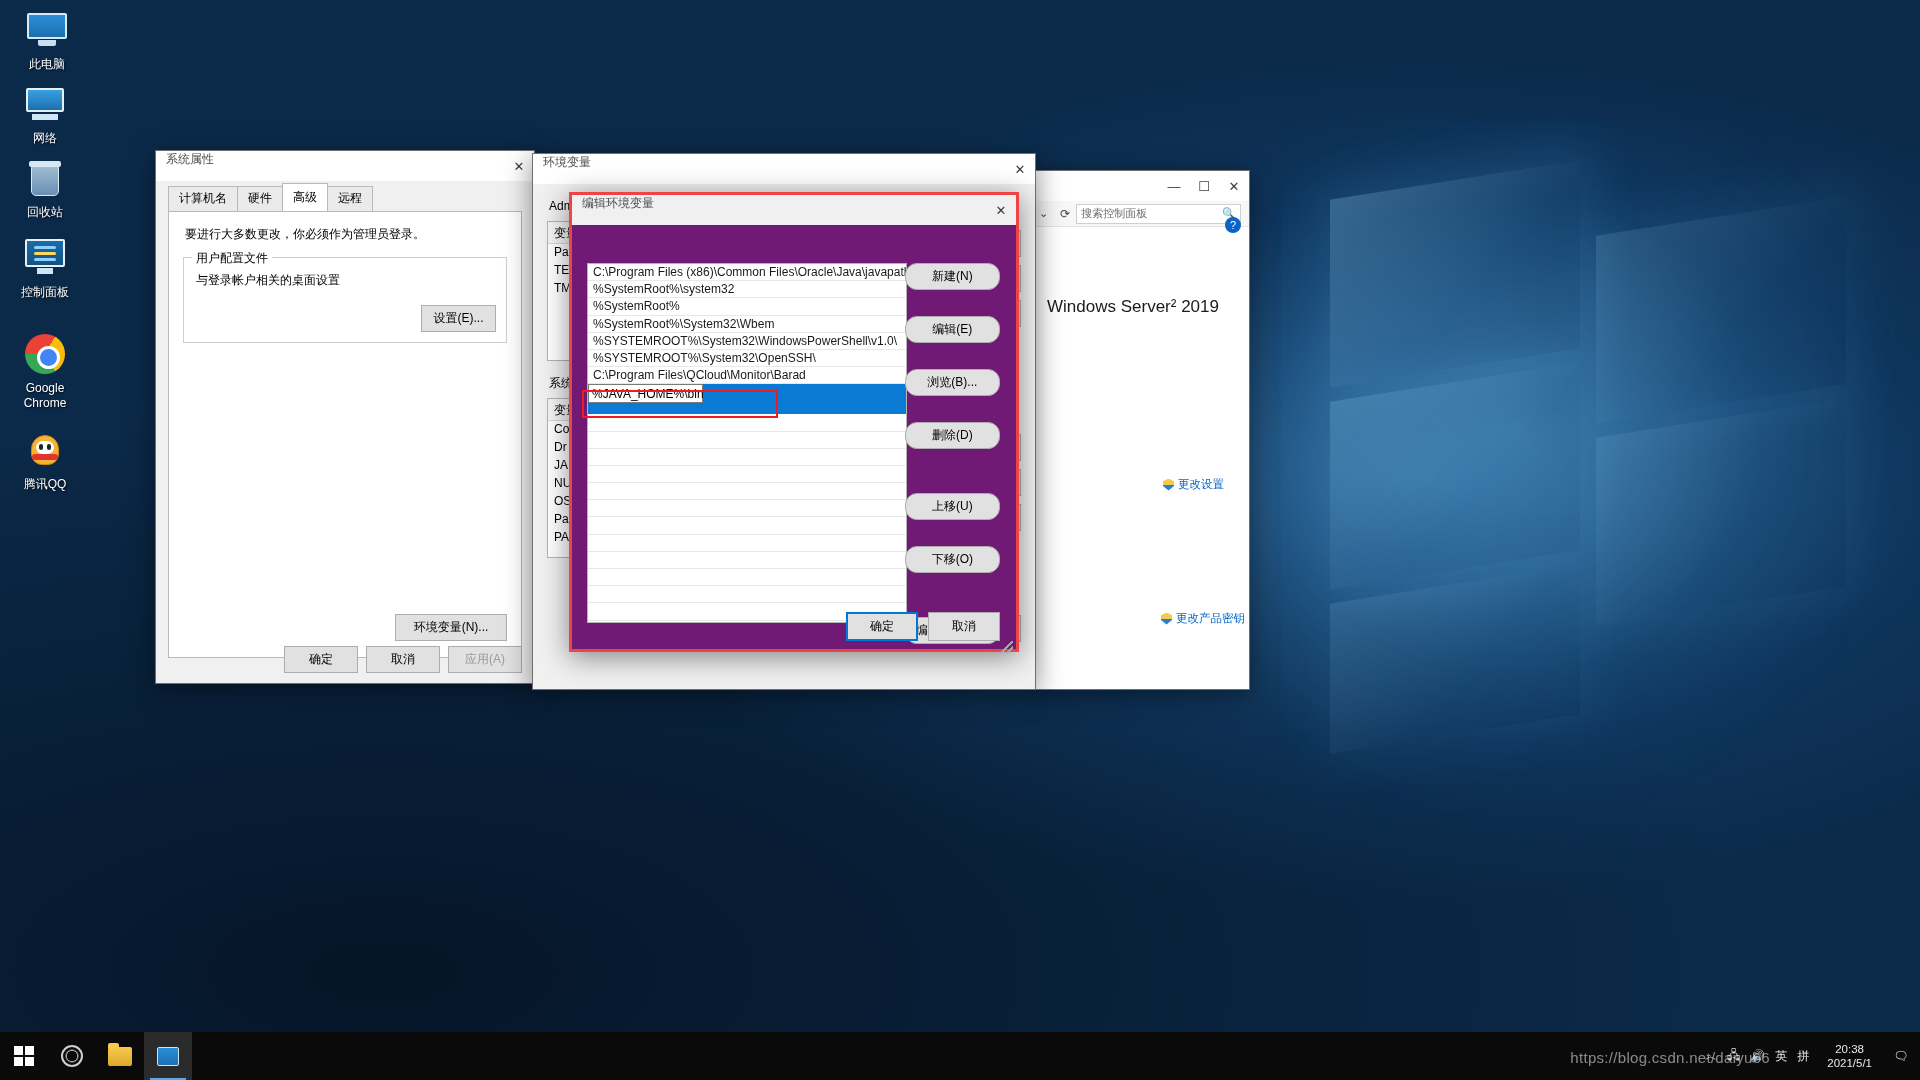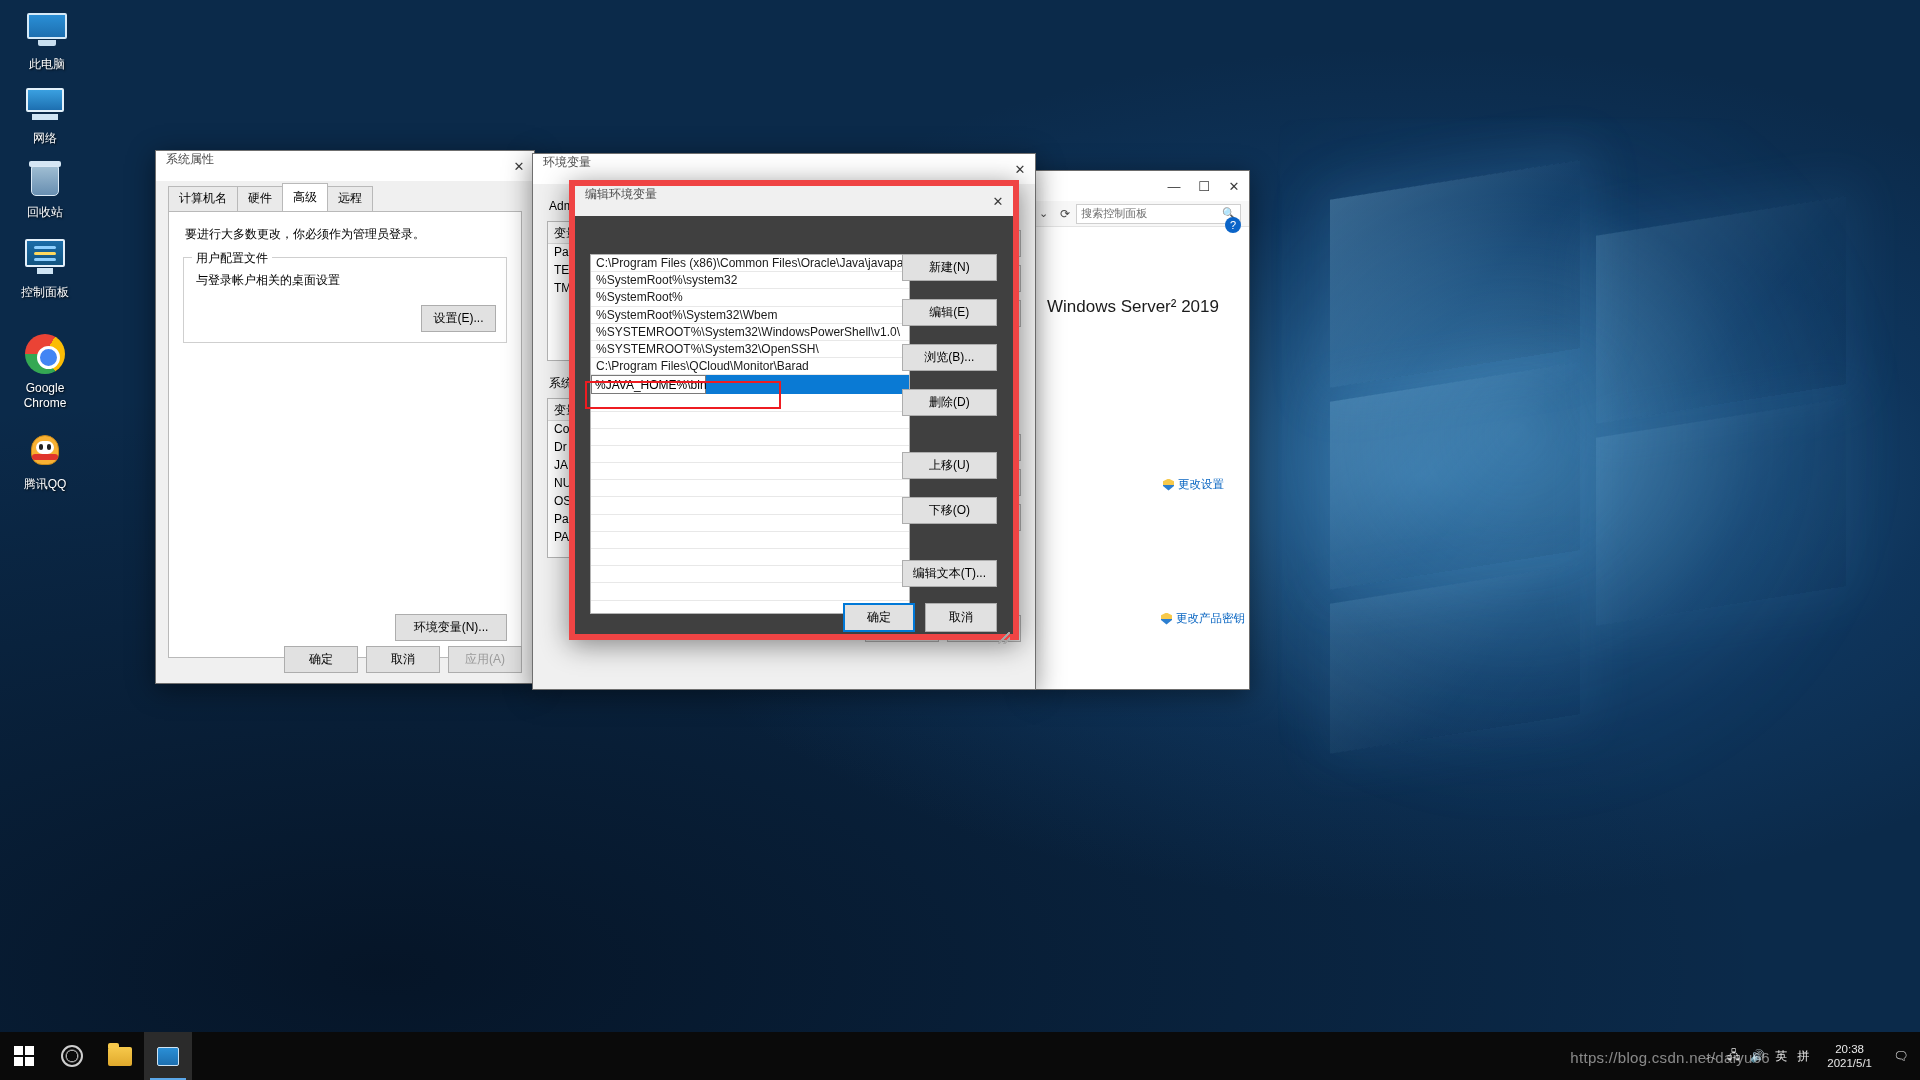--- a/index.html
+++ b/index.html
@@ -329,23 +329,23 @@
     display: flex; flex-direction: column; gap: 8px;
   }
   .env-footer {
     position: absolute; right: 14px; bottom: 12px;
     display: flex; gap: 8px;
   }
   .env-footer .btn { min-width: 74px; }
 
   
   #editenv {
-    left: 569px; top: 180px; width: 450px; height: 460px;
-    border: 6px solid #ef4444;
-    background: #404040;
+    left: 569px; top: 192px; width: 450px; height: 460px;
+    border: 3px solid #ef4444;
+    background: #701a75;
   }
   #editenv .titlebar { background: #f0f0f0; }
   #editenv .inner { position: relative; height: 430px; }
   .path-list {
     position: absolute; left: 15px; top: 38px;
     width: 320px; height: 360px;
     background: #fff;
     border: 1px solid #b4b4b4;
     overflow: hidden;
   }
@@ -356,21 +356,21 @@
     padding: 1px 5px;
     white-space: nowrap;
     overflow: hidden;
     color: #1a1a1a;
     font-family: "Liberation Sans", sans-serif;
   }
   .path-row.editing {
     background: #0a7ad4;
     padding: 0;
     position: relative;
-    height: 19px;
+    height: 30px;
     border-bottom: none;
   }
   .path-row.editing .editbox {
     position: absolute; left: 0; top: 0;
     width: 115px; height: 19px;
     background: #fff;
     border: 1px solid #7a7a7a;
     font-size: 12px;
     padding: 1px 3px;
     display: flex; align-items: center;
@@ -385,21 +385,21 @@
     left: 10px; top: 165px;
     width: 196px; height: 28px;
     border: 2px solid #ee1c21;
     pointer-events: none;
     z-index: 6;
   }
   .edit-side {
     position: absolute; right: 16px; top: 38px;
     display: flex; flex-direction: column;
   }
-  .edit-side .btn { min-width: 72px; margin-bottom: 18px; }
+  .edit-side .btn { min-width: 72px; margin-bottom: 26px; border-radius: 12px; }
   .edit-side .gap { height: 18px; }
   .edit-footer {
     position: absolute; right: 16px; bottom: 14px;
     display: flex; gap: 10px;
   }
   .edit-footer .btn { min-width: 72px; }
   .resize-grip {
     position: absolute; right: 3px; bottom: 2px;
     width: 12px; height: 12px;
     background:

